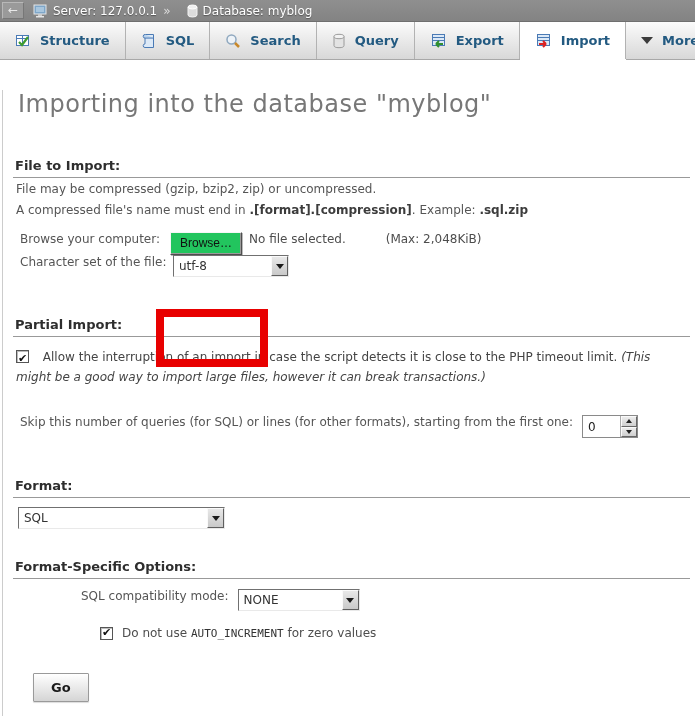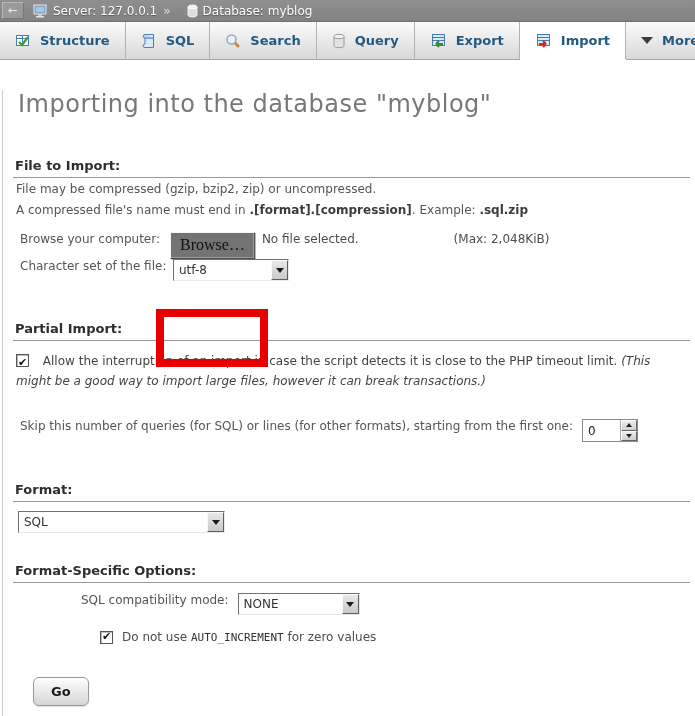--- a/index.html
+++ b/index.html
@@ -28,26 +28,26 @@
   h1 { font-size:24px; font-weight:normal; color:#777; margin:30px 0 0 15px; letter-spacing:.5px; }
   .section-head { margin:40px 5px 0 10px; padding:0 2px 4px 2px; font-size:13px; font-weight:bold;
     color:#2e2e2e; border-bottom:1px solid #999; }
   .section-head.tight { margin-top:30px; }
   .note { margin:1px 12px 0 13px; line-height:21px; color:#555; }
   .row { display:flex; align-items:flex-start; margin-left:17px; }
   .browse-row { margin-top:11px; }
   .lbl { color:#555; }
   .lbl-browse { width:150px; }
   .lbl-charset { width:153px; }
-  .maxsize { margin-left:95px; }
+  .maxsize { margin-left:40px; }
   .nofile { margin-left:7px; }
   .charset-row { }
   
-  .xp-btn { font-family:Liberation Serif, serif; font-size:16px; color:#111; padding:3px 9px 4px 9px;
-    background:#737373; border:1px solid; border-color:#f6f6f6 #4e4e4e #4e4e4e #f6f6f6;
+  .xp-btn { font-family:Liberation Sans, sans-serif; font-size:12px; color:#111; padding:3px 9px 4px 9px;
+    background:#22c55e; border:1px solid; border-color:#f6f6f6 #4e4e4e #4e4e4e #f6f6f6;
     box-shadow:inset -1px -1px 0 #9b9b9b, 1px 1px 0 #bbb; cursor:pointer; }
   
   .xp-select { display:inline-flex; align-items:stretch; height:22px; background:#fff;
     border:1px solid; border-color:#707070 #e9e9e9 #e9e9e9 #707070; cursor:pointer; }
   .sel-val { padding:3px 5px 0 5px; color:#333; overflow:hidden; white-space:nowrap; }
   .sel-btn { margin-left:auto; width:17px; background:linear-gradient(#e8e8e8,#c9c9c9);
     border:1px solid; border-color:#fafafa #5f5f5f #5f5f5f #fafafa; display:flex; align-items:center; justify-content:center; }
   .tri-dn { width:0; height:0; border-left:4px solid transparent; border-right:4px solid transparent; border-top:5px solid #1a1a1a; }
   .w-charset { width:116px; } .w-format { width:207px; } .w-compat { width:122px; }
   
@@ -70,21 +70,21 @@
   .skip-row { margin-top:28px; }
   .format-row { margin-top:9px; margin-left:15px; }
   .compat-row { margin-top:10px; margin-left:78px; }
   .compat-row .lbl { margin-right:9px; }
   .zero-row { margin-top:15px; margin-left:97px; align-items:center; }
   .zero-row .xp-check { margin-right:9px; }
   .mono { font-family:"DejaVu Sans Mono","Liberation Mono",monospace; font-size:11px; color:#333; }
   
   .go-row { margin-top:33px; margin-left:30px; }
   .go-btn { font-family:inherit; font-size:13px; font-weight:bold; color:#1a1a1a; padding:6px 17px;
-    background:linear-gradient(#ffffff,#d5d5d5); border:1px solid #9a9a9a; border-radius:6px; cursor:pointer;
+    background:linear-gradient(#ffffff,#d5d5d5); border:1px solid #9a9a9a; border-radius:1px; cursor:pointer;
     box-shadow:0 1px 1px #ddd; }
   
   .highlight { position:absolute; left:153px; top:219px; width:112px; height:58px;
     border:8px solid #e80000; z-index:30; pointer-events:none; }
   b { color:#3c3c3c; }
 </style>
 </head>
 <body>
 
 <div class="titlebar">

